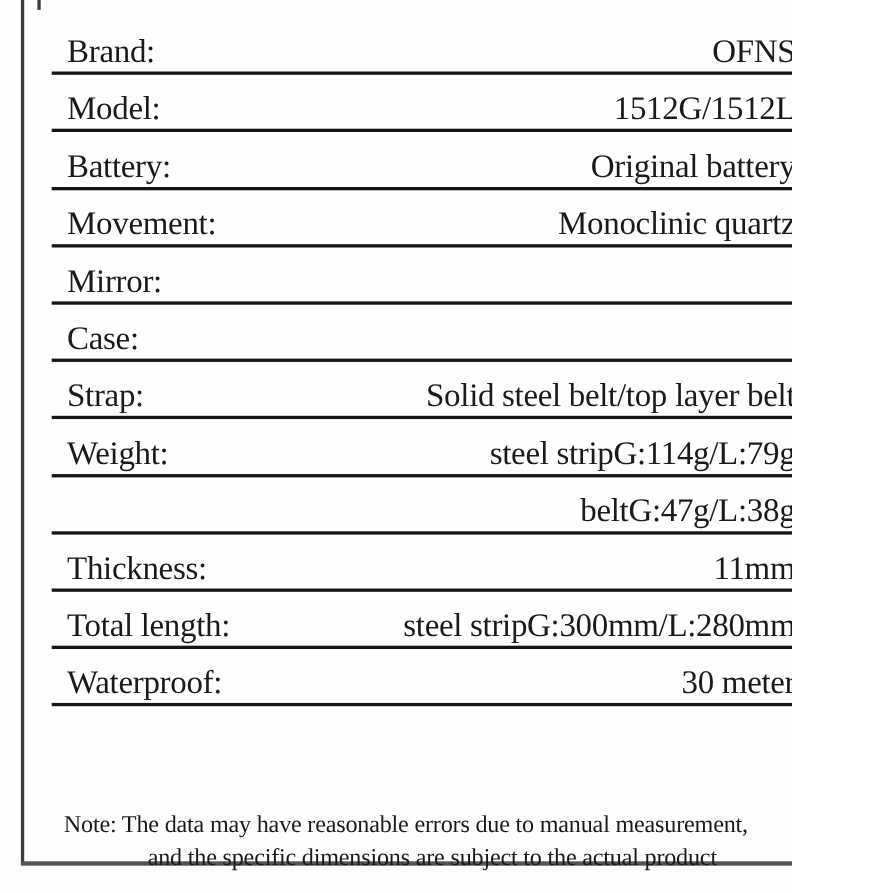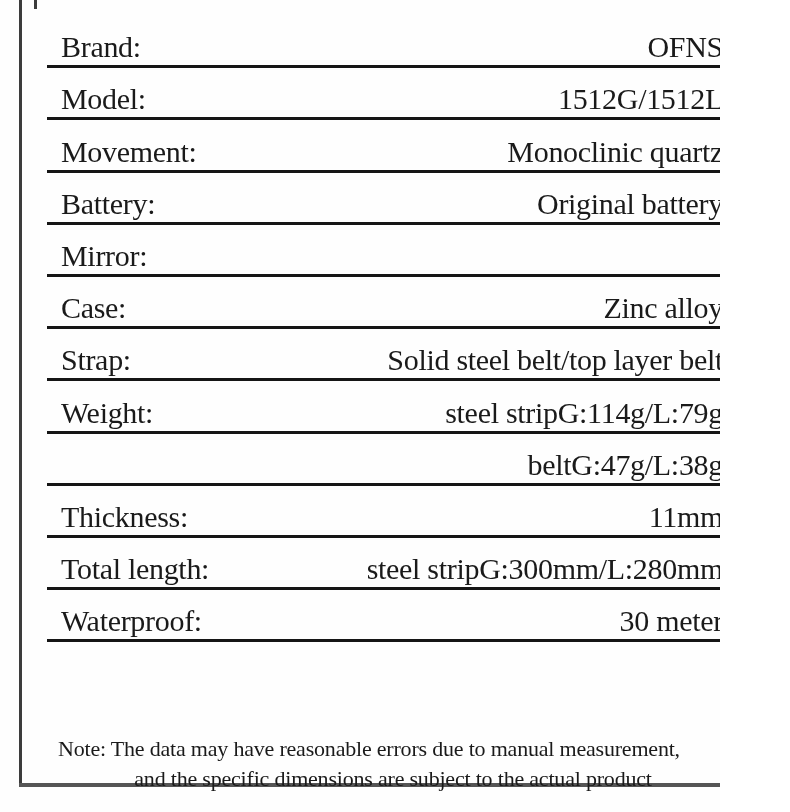--- a/index.html
+++ b/index.html
@@ -90,36 +90,35 @@
       <span class="label">Brand:</span>
       <span class="value">OFNS</span>
     </div>
 
     <div class="row">
       <span class="label">Model:</span>
       <span class="value">1512G/1512L</span>
     </div>
 
     <div class="row">
-      <span class="label">Movement:</span>
-      <span class="value">Monoclinic quartz</span>
+      <span class="label">Battery:</span>
+      <span class="value">Original battery</span>
     </div>
 
     <div class="row">
-      <span class="label">Battery:</span>
-      <span class="value">Original battery</span>
+      <span class="label">Movement:</span>
+      <span class="value">Monoclinic quartz</span>
     </div>
 
     <div class="row">
       <span class="label">Mirror:</span>
     </div>
 
     <div class="row">
       <span class="label">Case:</span>
-      <span class="value">Zinc alloy</span>
     </div>
 
     <div class="row">
       <span class="label">Strap:</span>
       <span class="value">Solid steel belt/top layer belt</span>
     </div>
 
     <div class="row">
       <span class="label">Weight:</span>
       <span class="value">steel stripG:114g/L:79g</span>

